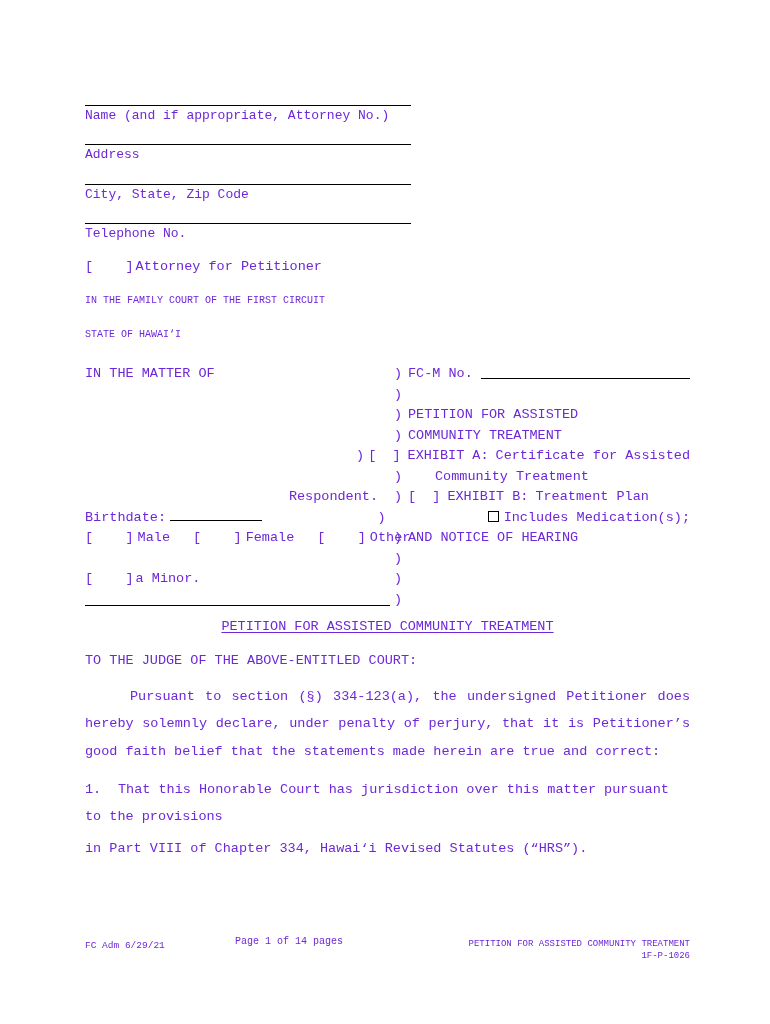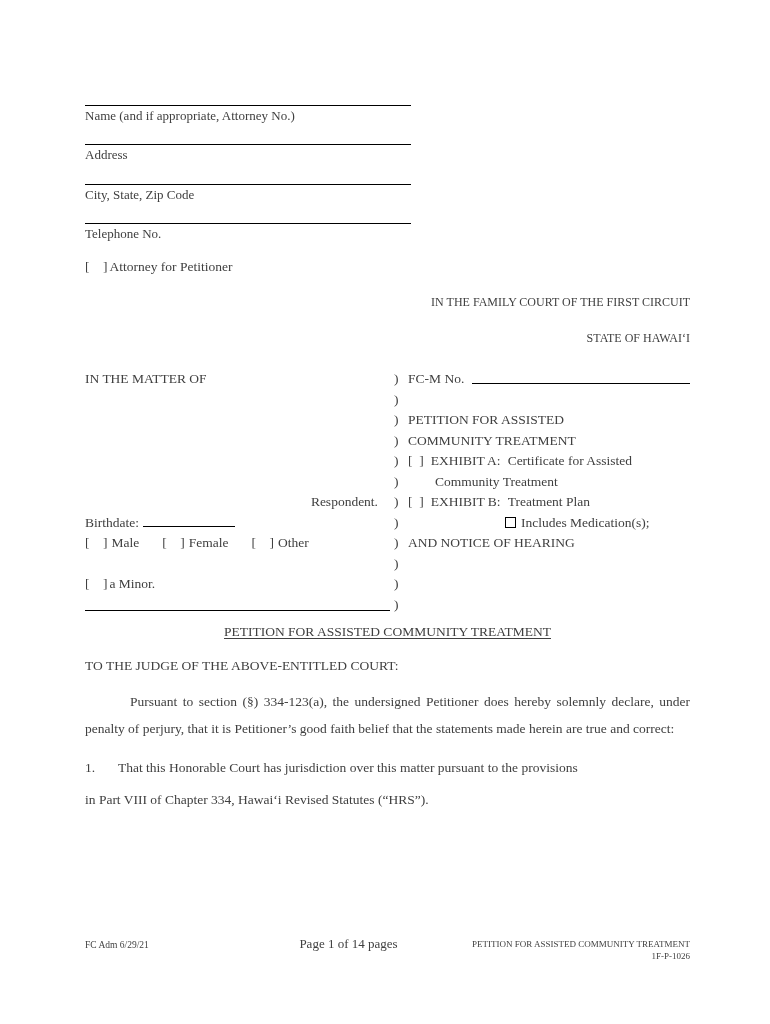--- a/index.html
+++ b/index.html
@@ -2,42 +2,42 @@
 <html><head>
 <meta charset="utf-8">
 <style>
   * { box-sizing: border-box; }
   html, body { margin: 0; padding: 0; background: #ffffff; }
   .page {
     position: relative;
     width: 770px;
     height: 1024px;
     background: #ffffff;
-    color: #404040;
-    font-family: Liberation Serif, serif;
+    color: #6d28d9;
+    font-family: Liberation Mono, monospace;
     font-size: 13.5px;
     line-height: 1.25;
     padding: 100px 80px 16px 85px;
     overflow: hidden;
   }
 
   
   .field { margin-bottom: 15px; }
   .blank {
     width: 326px;
     height: 6px;
     border-bottom: 1.4px solid #000;
   }
   .flabel { font-size: 13px; padding-top: 2px; }
 
   .ckrow { line-height: 19px; white-space: nowrap; }
   .bracket { white-space: pre; margin-right: 2px; }
 
   
-  .court-heading { text-align: right; margin-top: 19px; font-size: 12px; }
+  .court-heading { text-align: left; margin-top: 19px; font-size: 10px; }
   .court-heading.state { margin-top: 21px; }
 
   
   .caption { margin-top: 23px; }
   .cap-row { display: flex; height: 20.5px; line-height: 20.5px; }
   .cap-left  { width: 305px; white-space: nowrap; }
   .cap-paren { width: 18px; padding-left: 4px; }
   .cap-right { flex: 1; white-space: nowrap; }
   .cap-left.respondent { text-align: right; padding-right: 12px; }
   .fcm { display: flex; }
@@ -77,21 +77,21 @@
   .item-line2 { margin-top: 5px; }
 
   
   .footer {
     position: absolute;
     left: 85px; right: 80px; top: 936px;
     display: flex;
     align-items: flex-start;
   }
   .f-left  { width: 150px; font-size: 9.5px; padding-top: 4px; }
-  .f-center { flex: 1; text-align: center; font-size: 13px; }
+  .f-center { flex: 1; text-align: left; font-size: 10px; }
   .f-right { width: 228px; text-align: right; font-size: 9px; line-height: 12px; padding-top: 2px; }
 </style>
 </head>
 <body>
 
 <div class="page">
 
   <section>
     <div class="field">
       <div class="blank"></div>

